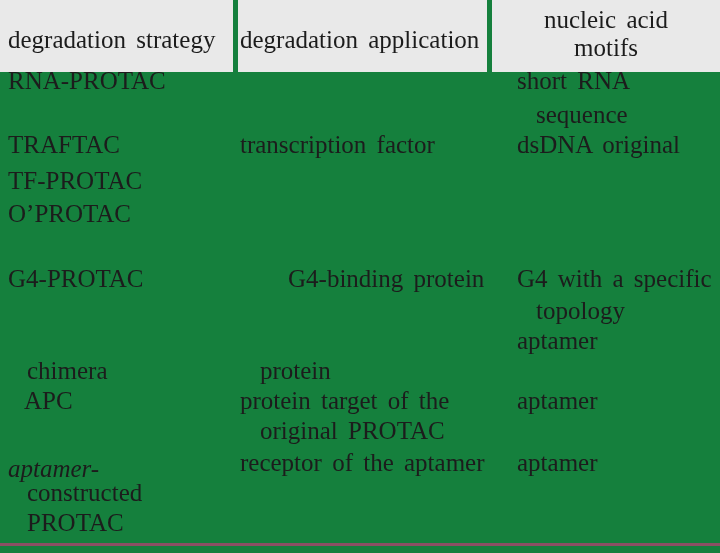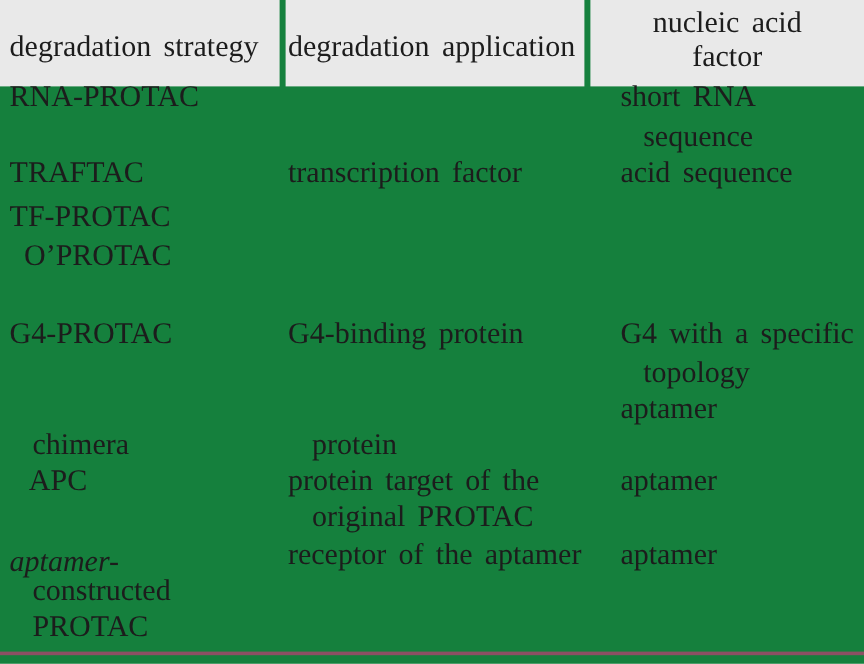--- a/index.html
+++ b/index.html
@@ -31,21 +31,21 @@
   #l-r0s0{left:8px;top:68px;}
   #l-r0a0{left:240px;top:68px;}
   #l-r0m0{left:517px;top:68px;}
   #l-r0m1{left:536px;top:102px;}
   
   #l-r1s0{left:8px;top:132px;}
   #l-r1a0{left:240px;top:132px;}
   #l-r1m0{left:517px;top:132px;}
   
   #l-r2s0{left:8px;top:168px;}
-  #l-r3s0{left:20px;top:201px;}
+  #l-r3s0{left:8px;top:201px;}
   
   #l-r4s0{left:8px;top:266px;}
   #l-r4a0{left:240px;top:266px;}
   #l-r4m0{left:517px;top:266px;}
   #l-r4m1{left:536px;top:298px;}
   
   #l-r5s0{left:8px;top:328px;}
   #l-r5s1{left:27px;top:358px;}
   #l-r5a0{left:240px;top:328px;}
   #l-r5a1{left:260px;top:358px;}
@@ -69,35 +69,35 @@
 
 <div class="page">
 
   <div class="hbox" id="hb1" style="background: rgb(233, 233, 233);"></div>
   <div class="hbox" id="hb2" style="background: rgb(233, 233, 233);"></div>
   <div class="hbox" id="hb3" style="background: rgb(233, 233, 233);"></div>
 
   <div class="ln" id="l-h1" style="color: rgb(28, 28, 28);">degradation strategy</div>
   <div class="ln" id="l-h2" style="color: rgb(28, 28, 28);">degradation application</div>
   <div class="ln ctr" id="l-h3a" style="color: rgb(28, 28, 28);">nucleic acid</div>
-  <div class="ln ctr" id="l-h3b" style="color: rgb(28, 28, 28);">factor</div>
+  <div class="ln ctr" id="l-h3b" style="color: rgb(28, 28, 28);">motifs</div>
 
   <div class="ln" id="l-r0s0" style="color: rgb(28, 28, 28);">RNA-PROTAC</div>
   <div class="ln" id="l-r0m0" style="color: rgb(28, 28, 28);">short RNA</div>
   <div class="ln" id="l-r0m1" style="color: rgb(28, 28, 28);">sequence</div>
 
   <div class="ln" id="l-r1s0" style="color: rgb(28, 28, 28);">TRAFTAC</div>
   <div class="ln" id="l-r1a0" style="color: rgb(28, 28, 28);">transcription factor</div>
-  <div class="ln" id="l-r1m0" style="color: rgb(28, 28, 28);">acid sequence</div>
+  <div class="ln" id="l-r1m0" style="color: rgb(28, 28, 28);">dsDNA original</div>
 
   <div class="ln" id="l-r2s0" style="color: rgb(28, 28, 28);">TF-PROTAC</div>
   <div class="ln" id="l-r3s0" style="color: rgb(28, 28, 28);">O’PROTAC</div>
 
   <div class="ln" id="l-r4s0" style="color: rgb(28, 28, 28);">G4-PROTAC</div>
-  <div class="ln" id="l-r4a0" style="color: rgb(28, 28, 28);">G4-binding protein</div>
+  <div class="ln" id="l-r4a0" style="color: rgb(28, 28, 28); margin-left: 48px;">G4-binding protein</div>
   <div class="ln" id="l-r4m0" style="color: rgb(28, 28, 28);">G4 with a specific</div>
   <div class="ln" id="l-r4m1" style="color: rgb(28, 28, 28);">topology</div>
 
   <div class="ln" id="l-r5s1" style="color: rgb(28, 28, 28);">chimera</div>
   <div class="ln" id="l-r5a1" style="color: rgb(28, 28, 28);">protein</div>
   <div class="ln" id="l-r5m0" style="color: rgb(28, 28, 28);">aptamer</div>
 
   <div class="ln" id="l-r6s0" style="color: rgb(28, 28, 28);">APC</div>
   <div class="ln" id="l-r6a0" style="color: rgb(28, 28, 28);">protein target of the</div>
   <div class="ln" id="l-r6a1" style="color: rgb(28, 28, 28);">original PROTAC</div>

